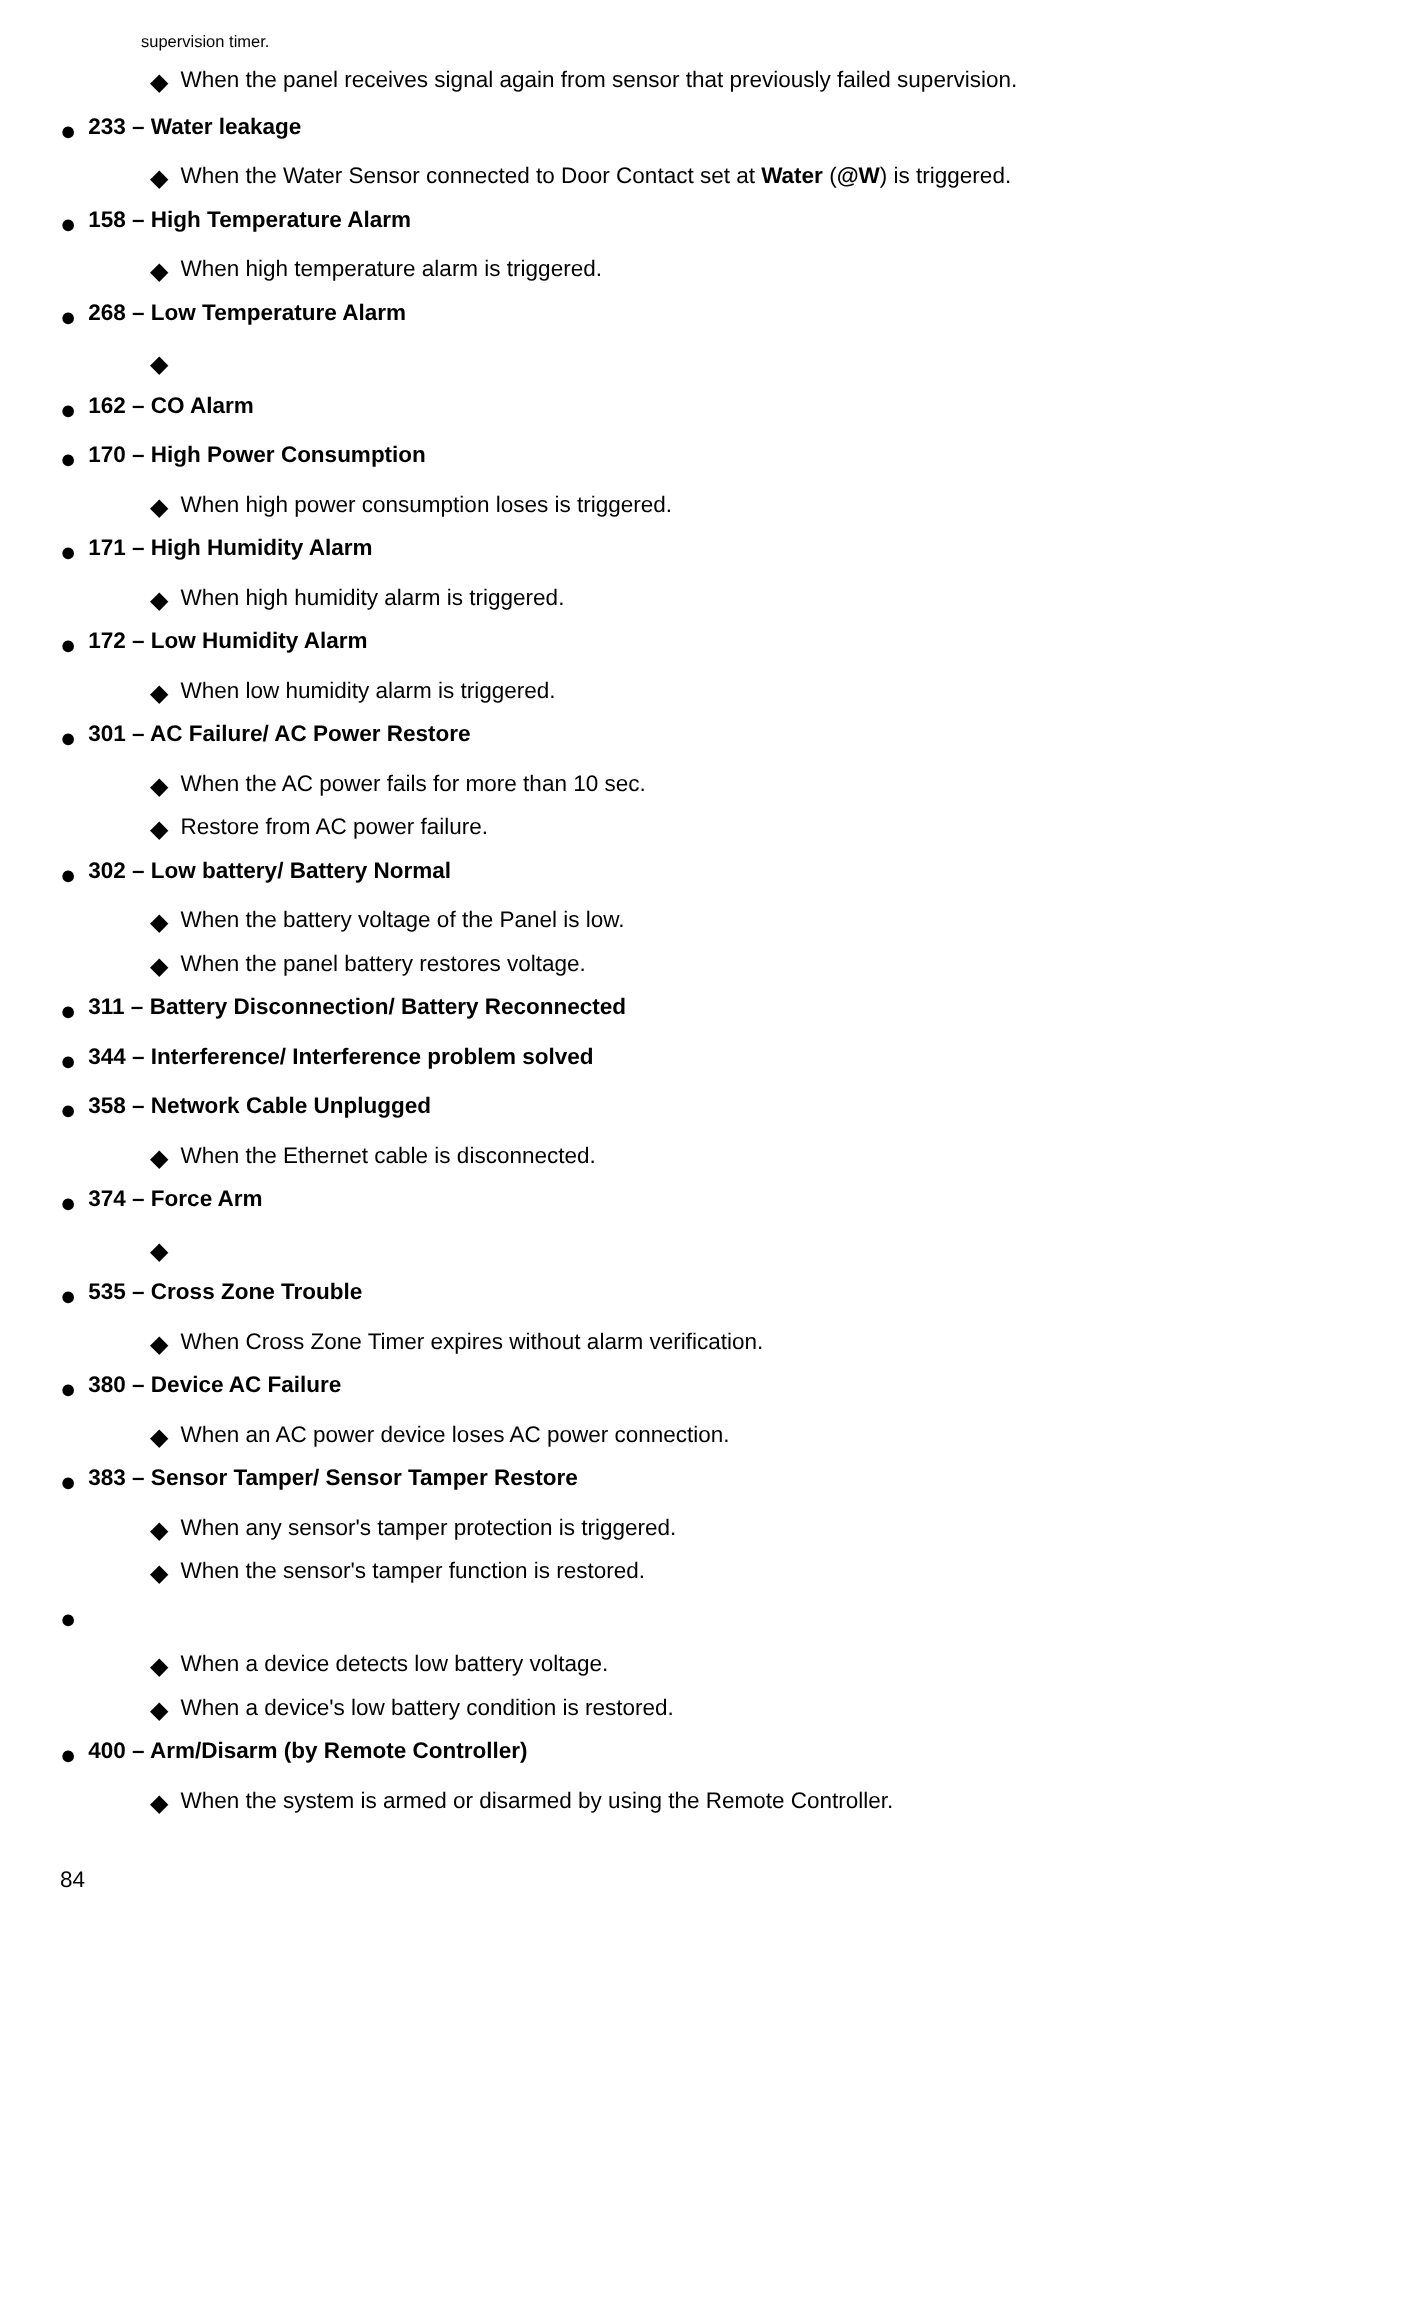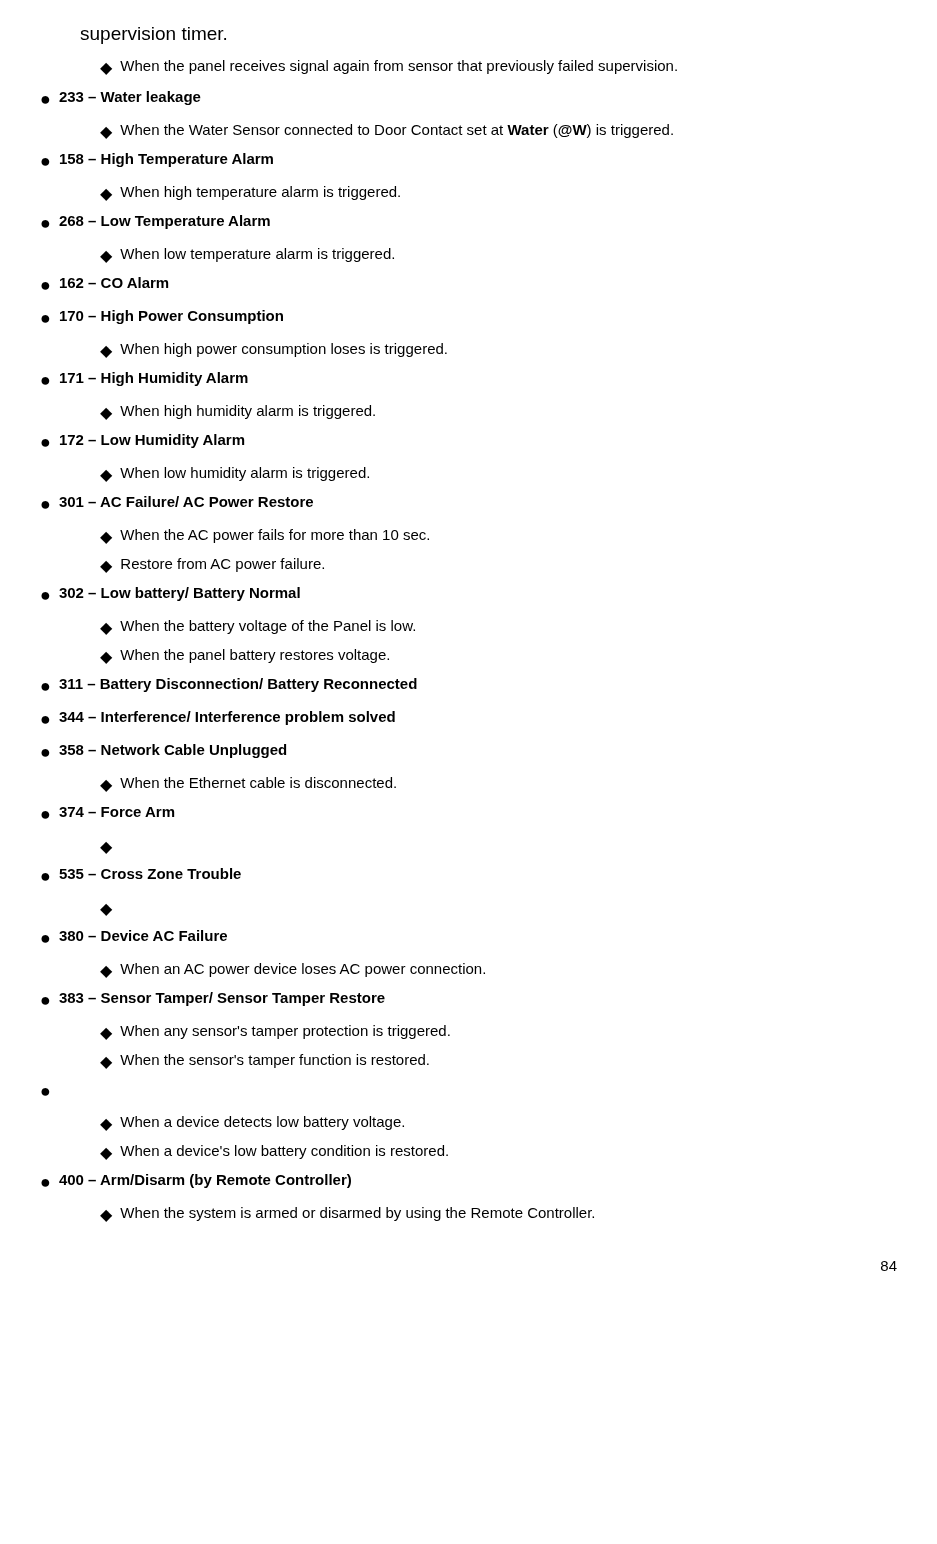--- a/index.html
+++ b/index.html
@@ -13,23 +13,23 @@
       background: #ffffff;
       font-family: Arial, sans-serif;
       font-size: 15px;
       color: #000000;
       padding: 20px 40px 40px 40px;
     }
     .content {
       width: 100%;
     }
     .intro-text {
-      margin-left: 40px;
+      margin-left: 54px;
       margin-bottom: 6px;
-      font-size: 19px;
+      font-size: 11px;
       line-height: 1.5;
     }
     .bullet-diamond {
       margin-left: 60px;
       margin-bottom: 6px;
       font-size: 15px;
       line-height: 1.5;
       display: flex;
       align-items: flex-start;
     }
@@ -52,21 +52,21 @@
       font-size: 18px;
       margin-right: 8px;
       flex-shrink: 0;
       margin-top: 0px;
     }
     .section-header .header-text {
       font-weight: bold;
       font-size: 15px;
     }
     .page-number {
-      text-align: right;
+      text-align: left;
       margin-top: 30px;
       font-size: 15px;
       color: #000;
     }
     .sub-section {
       margin-bottom: 4px;
     }
     .section-block {
       margin-bottom: 2px;
     }
@@ -106,21 +106,20 @@
           <span>When high temperature alarm is triggered.</span>
         </div>
       </div>
       <div class="section-block">
         <div class="section-header">
           <span class="bullet-circle">●</span>
           <span class="header-text">268 – Low Temperature Alarm</span>
         </div>
         <div class="bullet-diamond sub-section">
           <span class="diamond">◆</span>
-          <span>When low temperature alarm is triggered.</span>
         </div>
       </div>
       <div class="section-block">
         <div class="section-header">
           <span class="bullet-circle">●</span>
           <span class="header-text">162 – CO Alarm</span>
         </div>
       </div>
       <div class="section-block">
         <div class="section-header">
@@ -211,20 +210,21 @@
           <span class="diamond">◆</span>
         </div>
       </div>
       <div class="section-block">
         <div class="section-header">
           <span class="bullet-circle">●</span>
           <span class="header-text">535 – Cross Zone Trouble</span>
         </div>
         <div class="bullet-diamond sub-section">
           <span class="diamond">◆</span>
+          <span>When Cross Zone Timer expires without alarm verification.</span>
         </div>
       </div>
       <div class="section-block">
         <div class="section-header">
           <span class="bullet-circle">●</span>
           <span class="header-text">380 – Device AC Failure</span>
         </div>
         <div class="bullet-diamond sub-section">
           <span class="diamond">◆</span>
           <span>When an AC power device loses AC power connection.</span>

